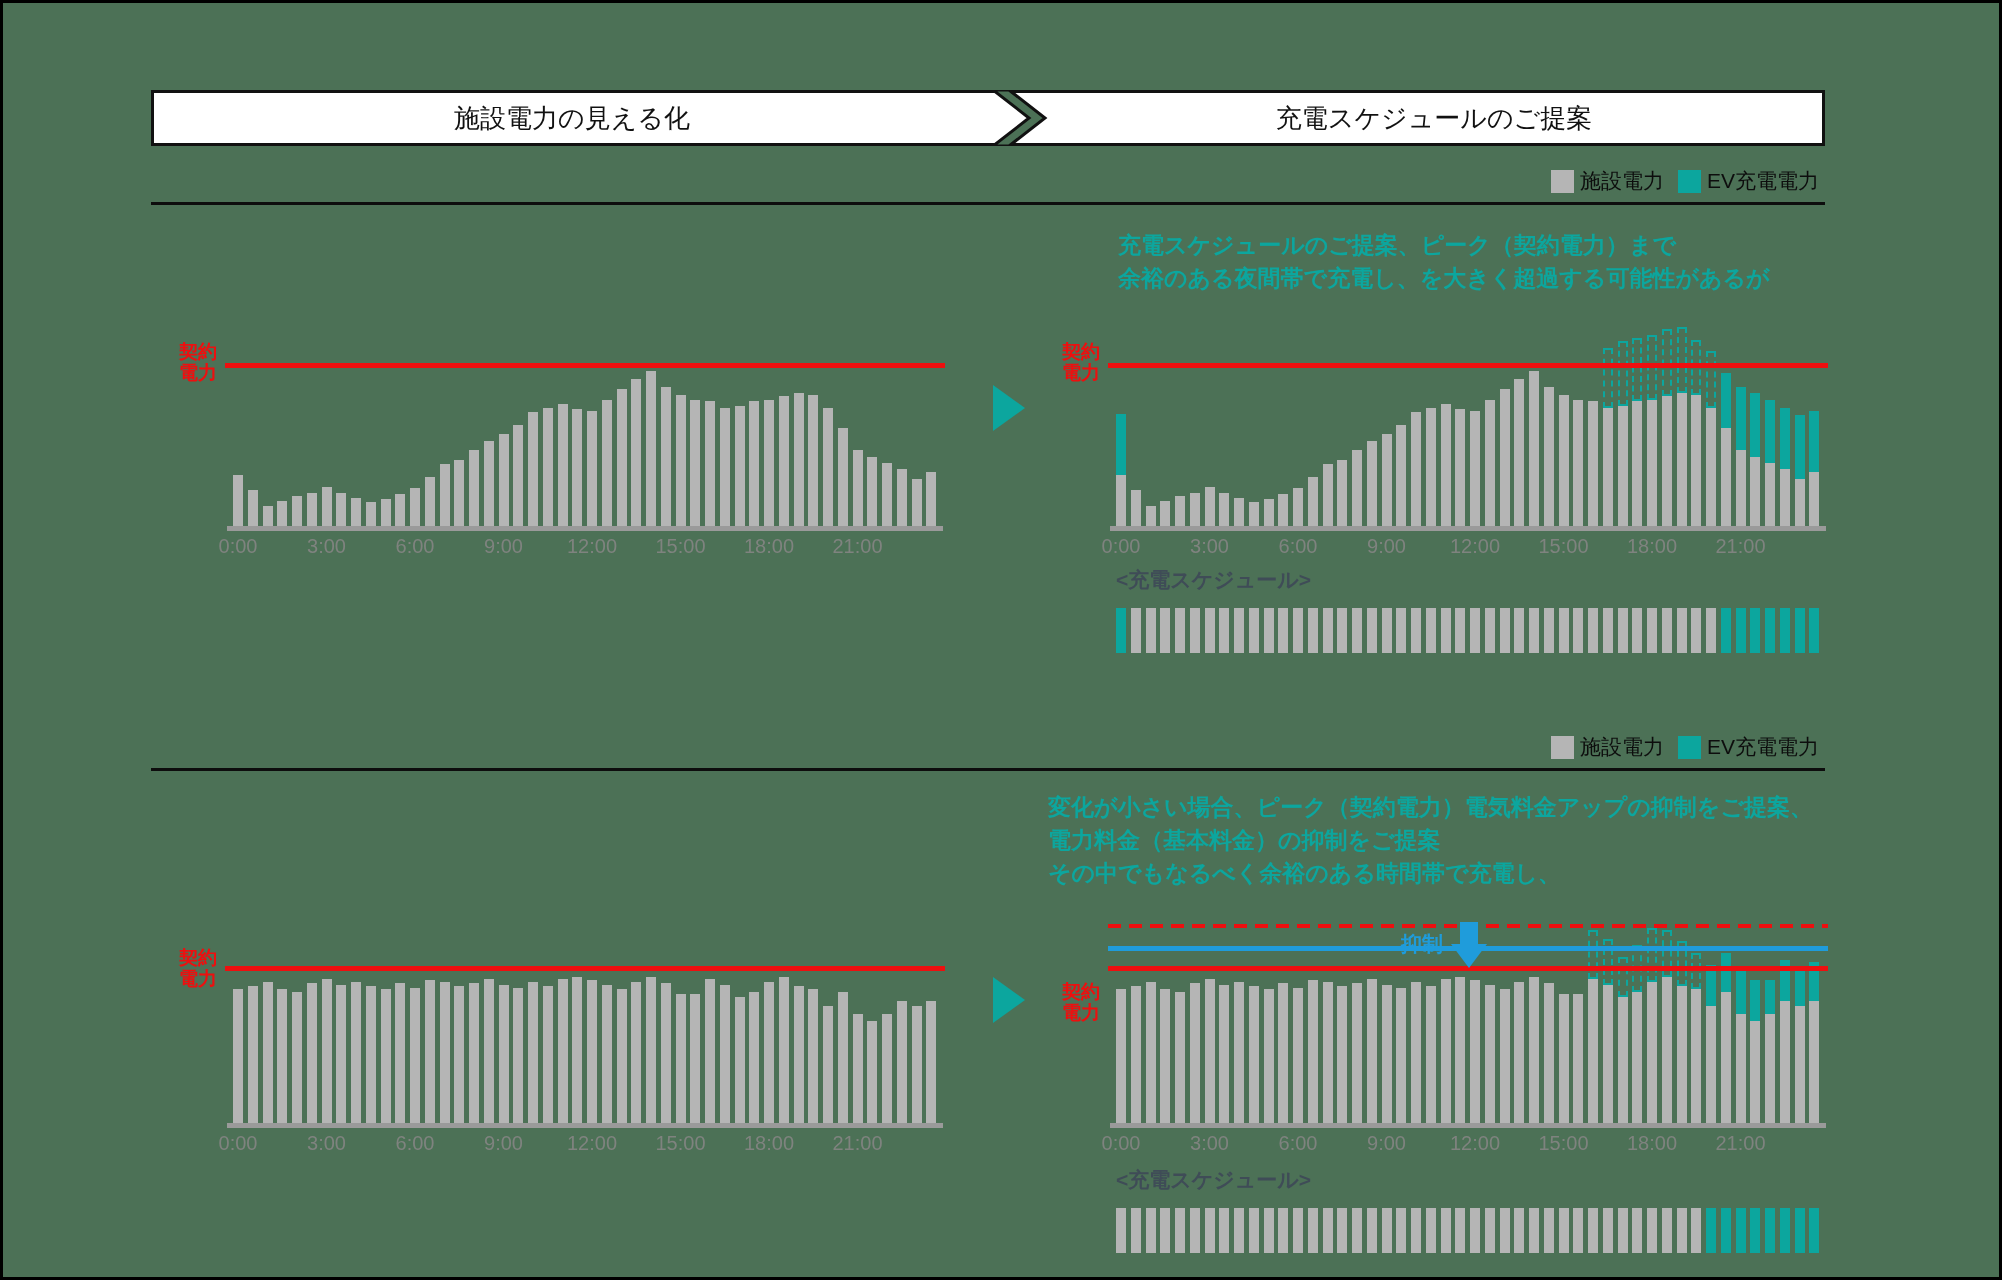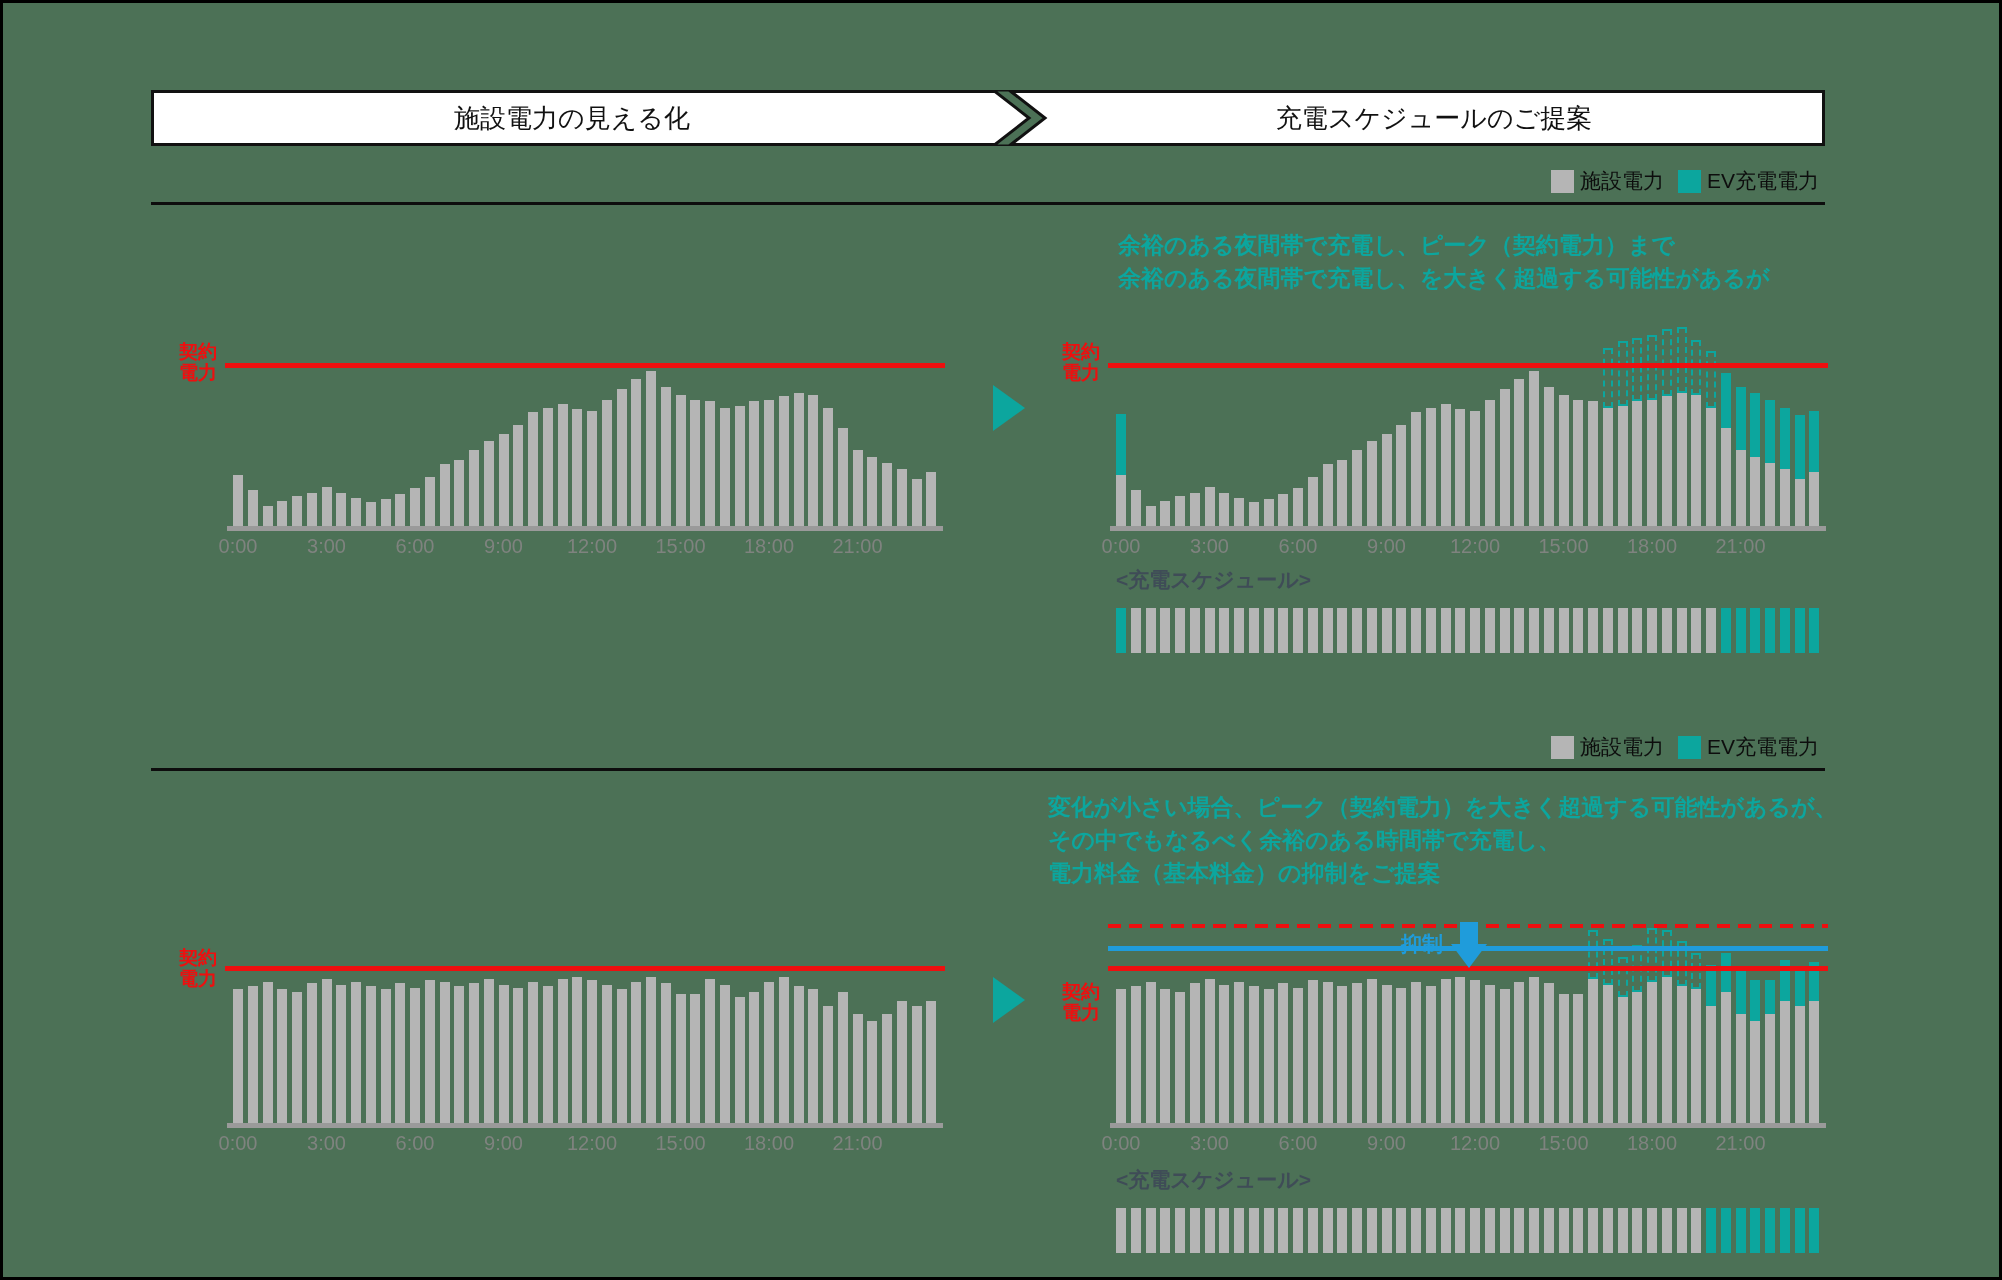--- a/index.html
+++ b/index.html
@@ -64,21 +64,21 @@
       <span>施設電力</span>
     </span>
     <span class="grp">
       <span class="sw" style="background:#0ca69e;"></span>
       <span>EV充電電力</span>
     </span>
   </div>
   <div class="sec-rule" style="top:199px;"></div>
 
   <div class="note" style="left:1115px;top:226px;">
-    <div>余裕のある夜間帯で充電し、ピーク（契約電力）まで</div>
+    <div>充電スケジュールのご提案、ピーク（契約電力）まで</div>
     <div>余裕のある夜間帯で充電し、を大きく超過する可能性があるが</div>
   </div>
 
   <div class="chart" style="left:230px;top:311px;">
     <div class="contract-label" style="top:27px;">契約電力</div>
     <div class="plot" style="height: 217px;">
         <div class="bar" style="left: 0px; bottom: 5px; height: 50.6px;"></div>
         <div class="bar" style="left: 15px; bottom: 5px; height: 36.3px;"></div>
         <div class="bar" style="left: 30px; bottom: 5px; height: 20.5px;"></div>
         <div class="bar" style="left: 44px; bottom: 5px; height: 25.3px;"></div>
@@ -285,23 +285,23 @@
       <span>施設電力</span>
     </span>
     <span class="grp">
       <span class="sw" style="background:#0ca69e;"></span>
       <span>EV充電電力</span>
     </span>
   </div>
   <div class="sec-rule" style="top:765px;"></div>
 
   <div class="note" style="left:1045px;top:788px;">
-    <div>変化が小さい場合、ピーク（契約電力）を大きく超過する可能性があるが、</div>
+    <div>変化が小さい場合、ピーク（契約電力）電気料金アップの抑制をご提案、</div>
+    <div>電力料金（基本料金）の抑制をご提案</div>
     <div>その中でもなるべく余裕のある時間帯で充電し、</div>
-    <div>電力料金（基本料金）の抑制をご提案</div>
   </div>
 
   <div class="chart" style="left:230px;top:910px;">
     <div class="contract-label" style="top:34px;">契約電力</div>
     <div class="plot" style="height: 215px;">
         <div class="bar" style="left: 0px; bottom: 5px; height: 133.8px;"></div>
         <div class="bar" style="left: 15px; bottom: 5px; height: 136.8px;"></div>
         <div class="bar" style="left: 30px; bottom: 5px; height: 141.4px;"></div>
         <div class="bar" style="left: 44px; bottom: 5px; height: 133.8px;"></div>
         <div class="bar" style="left: 59px; bottom: 5px; height: 130.7px;"></div>

